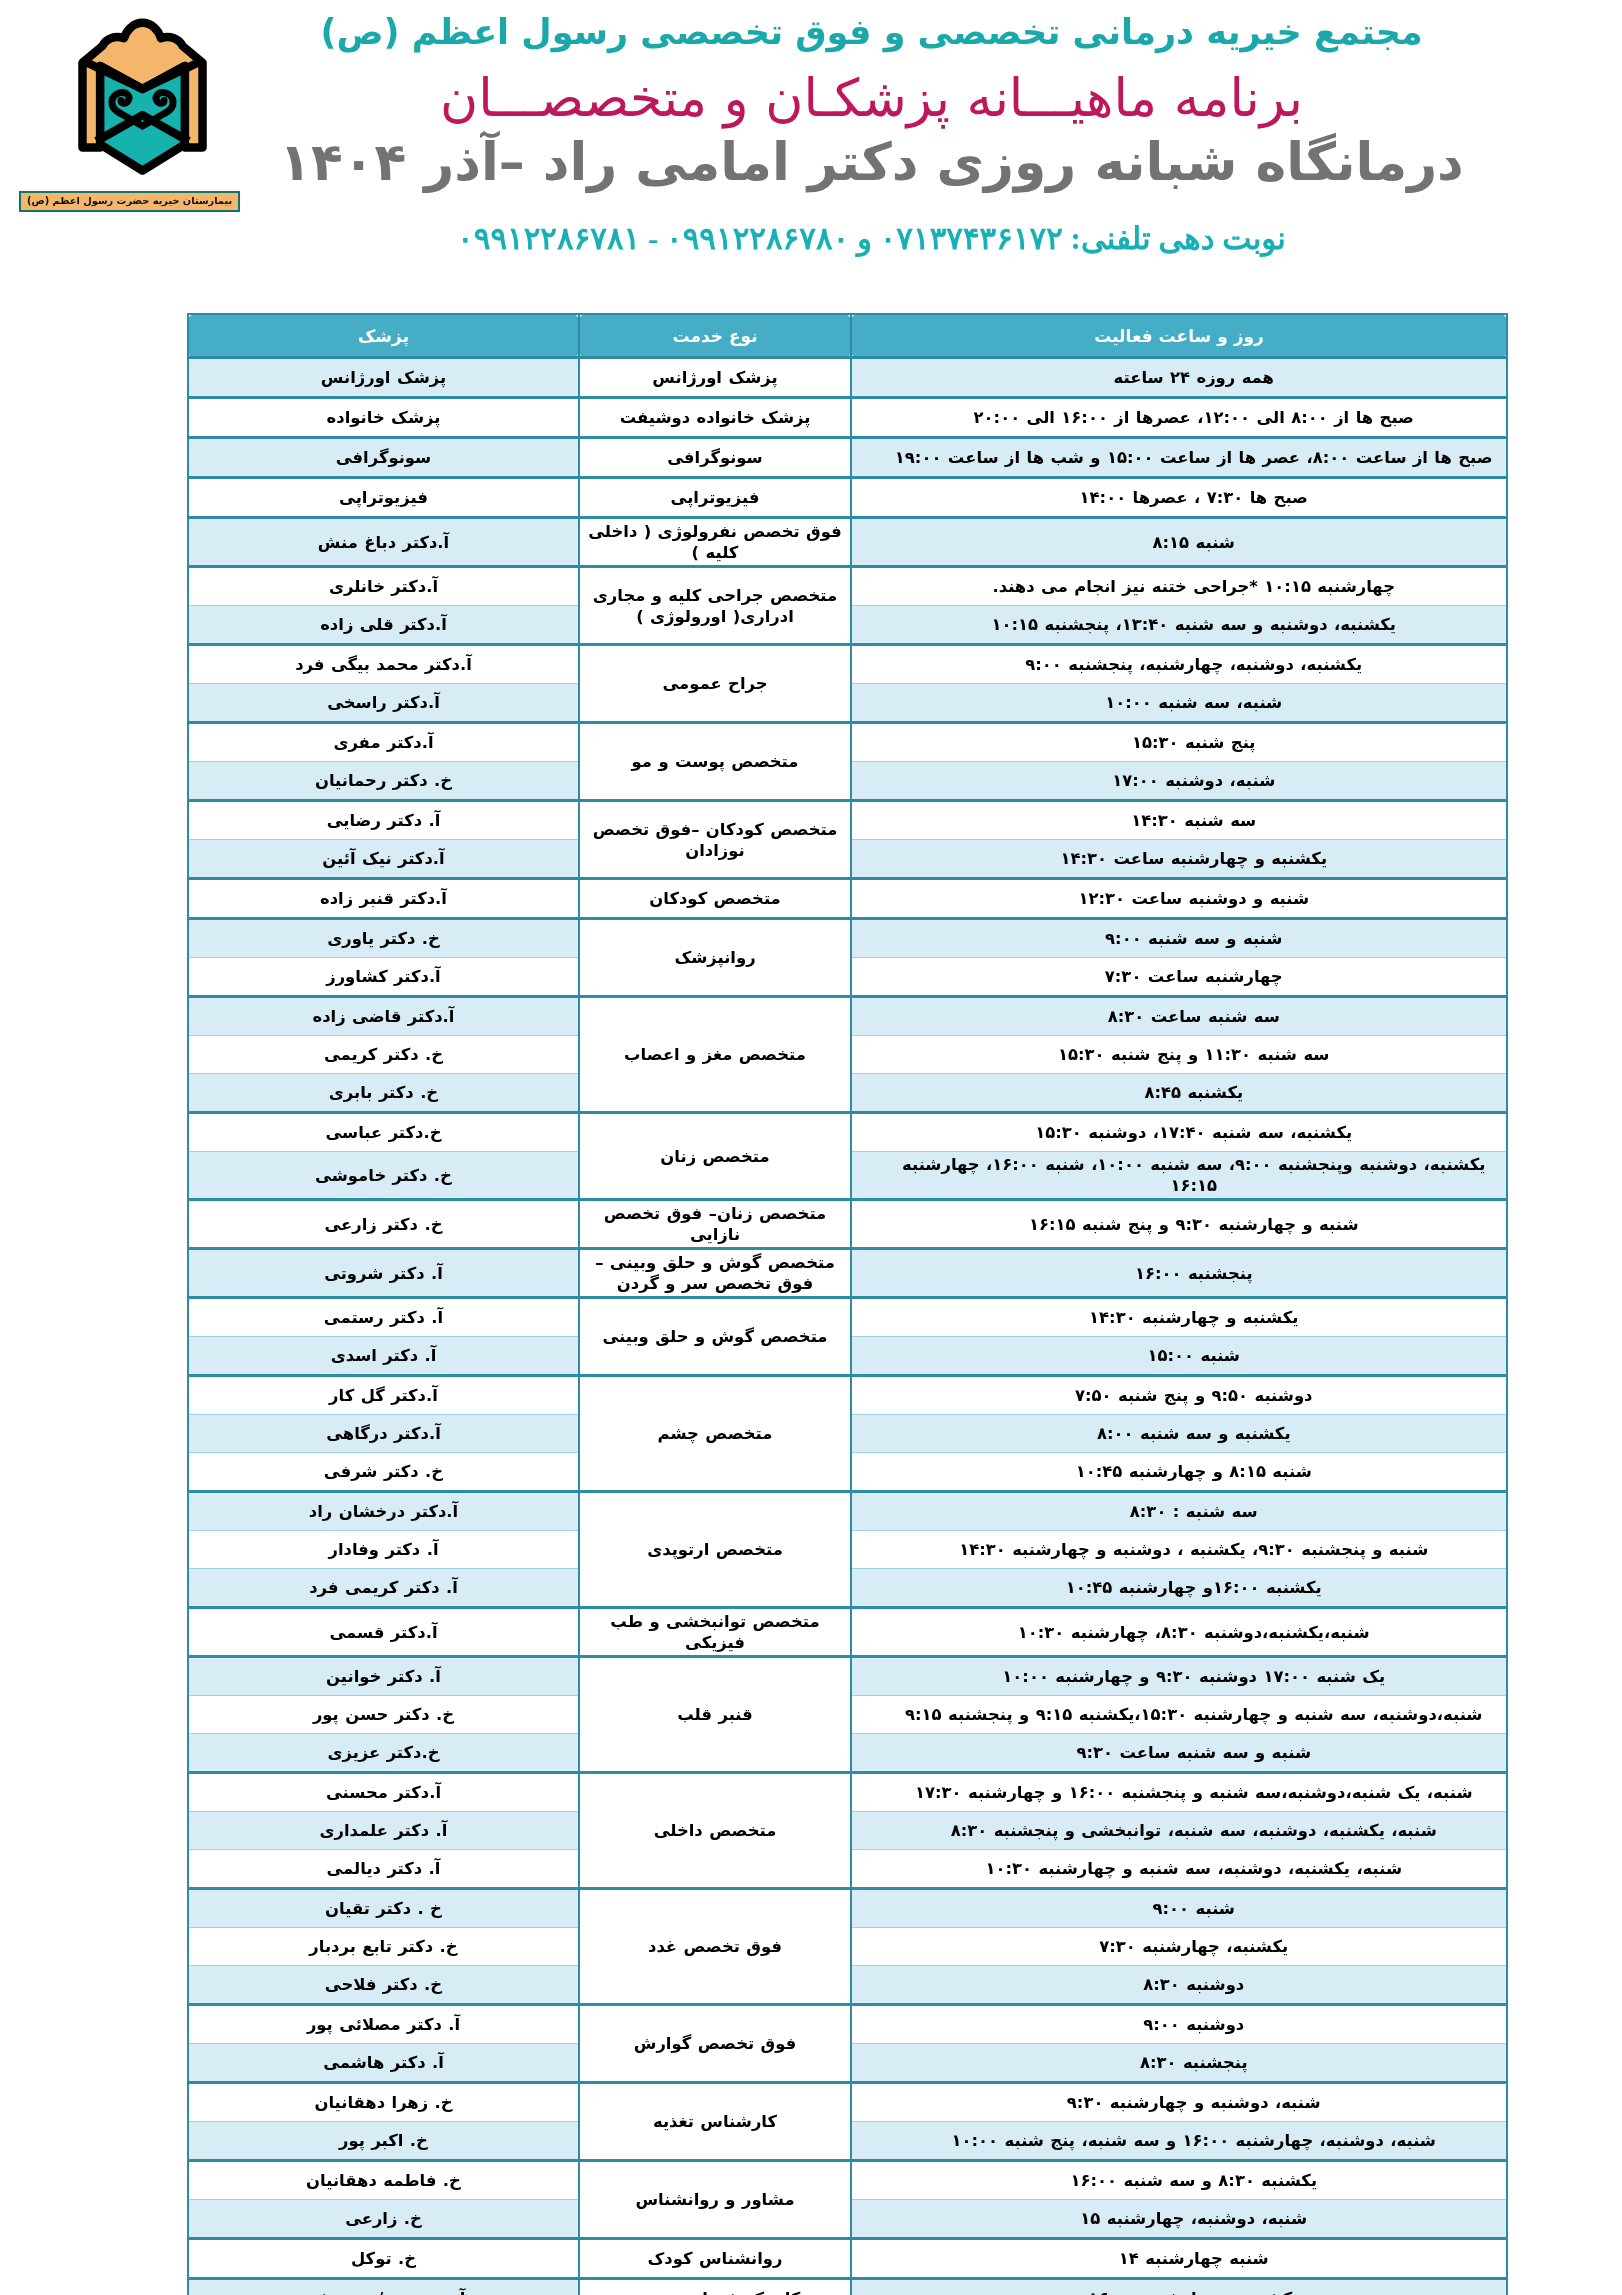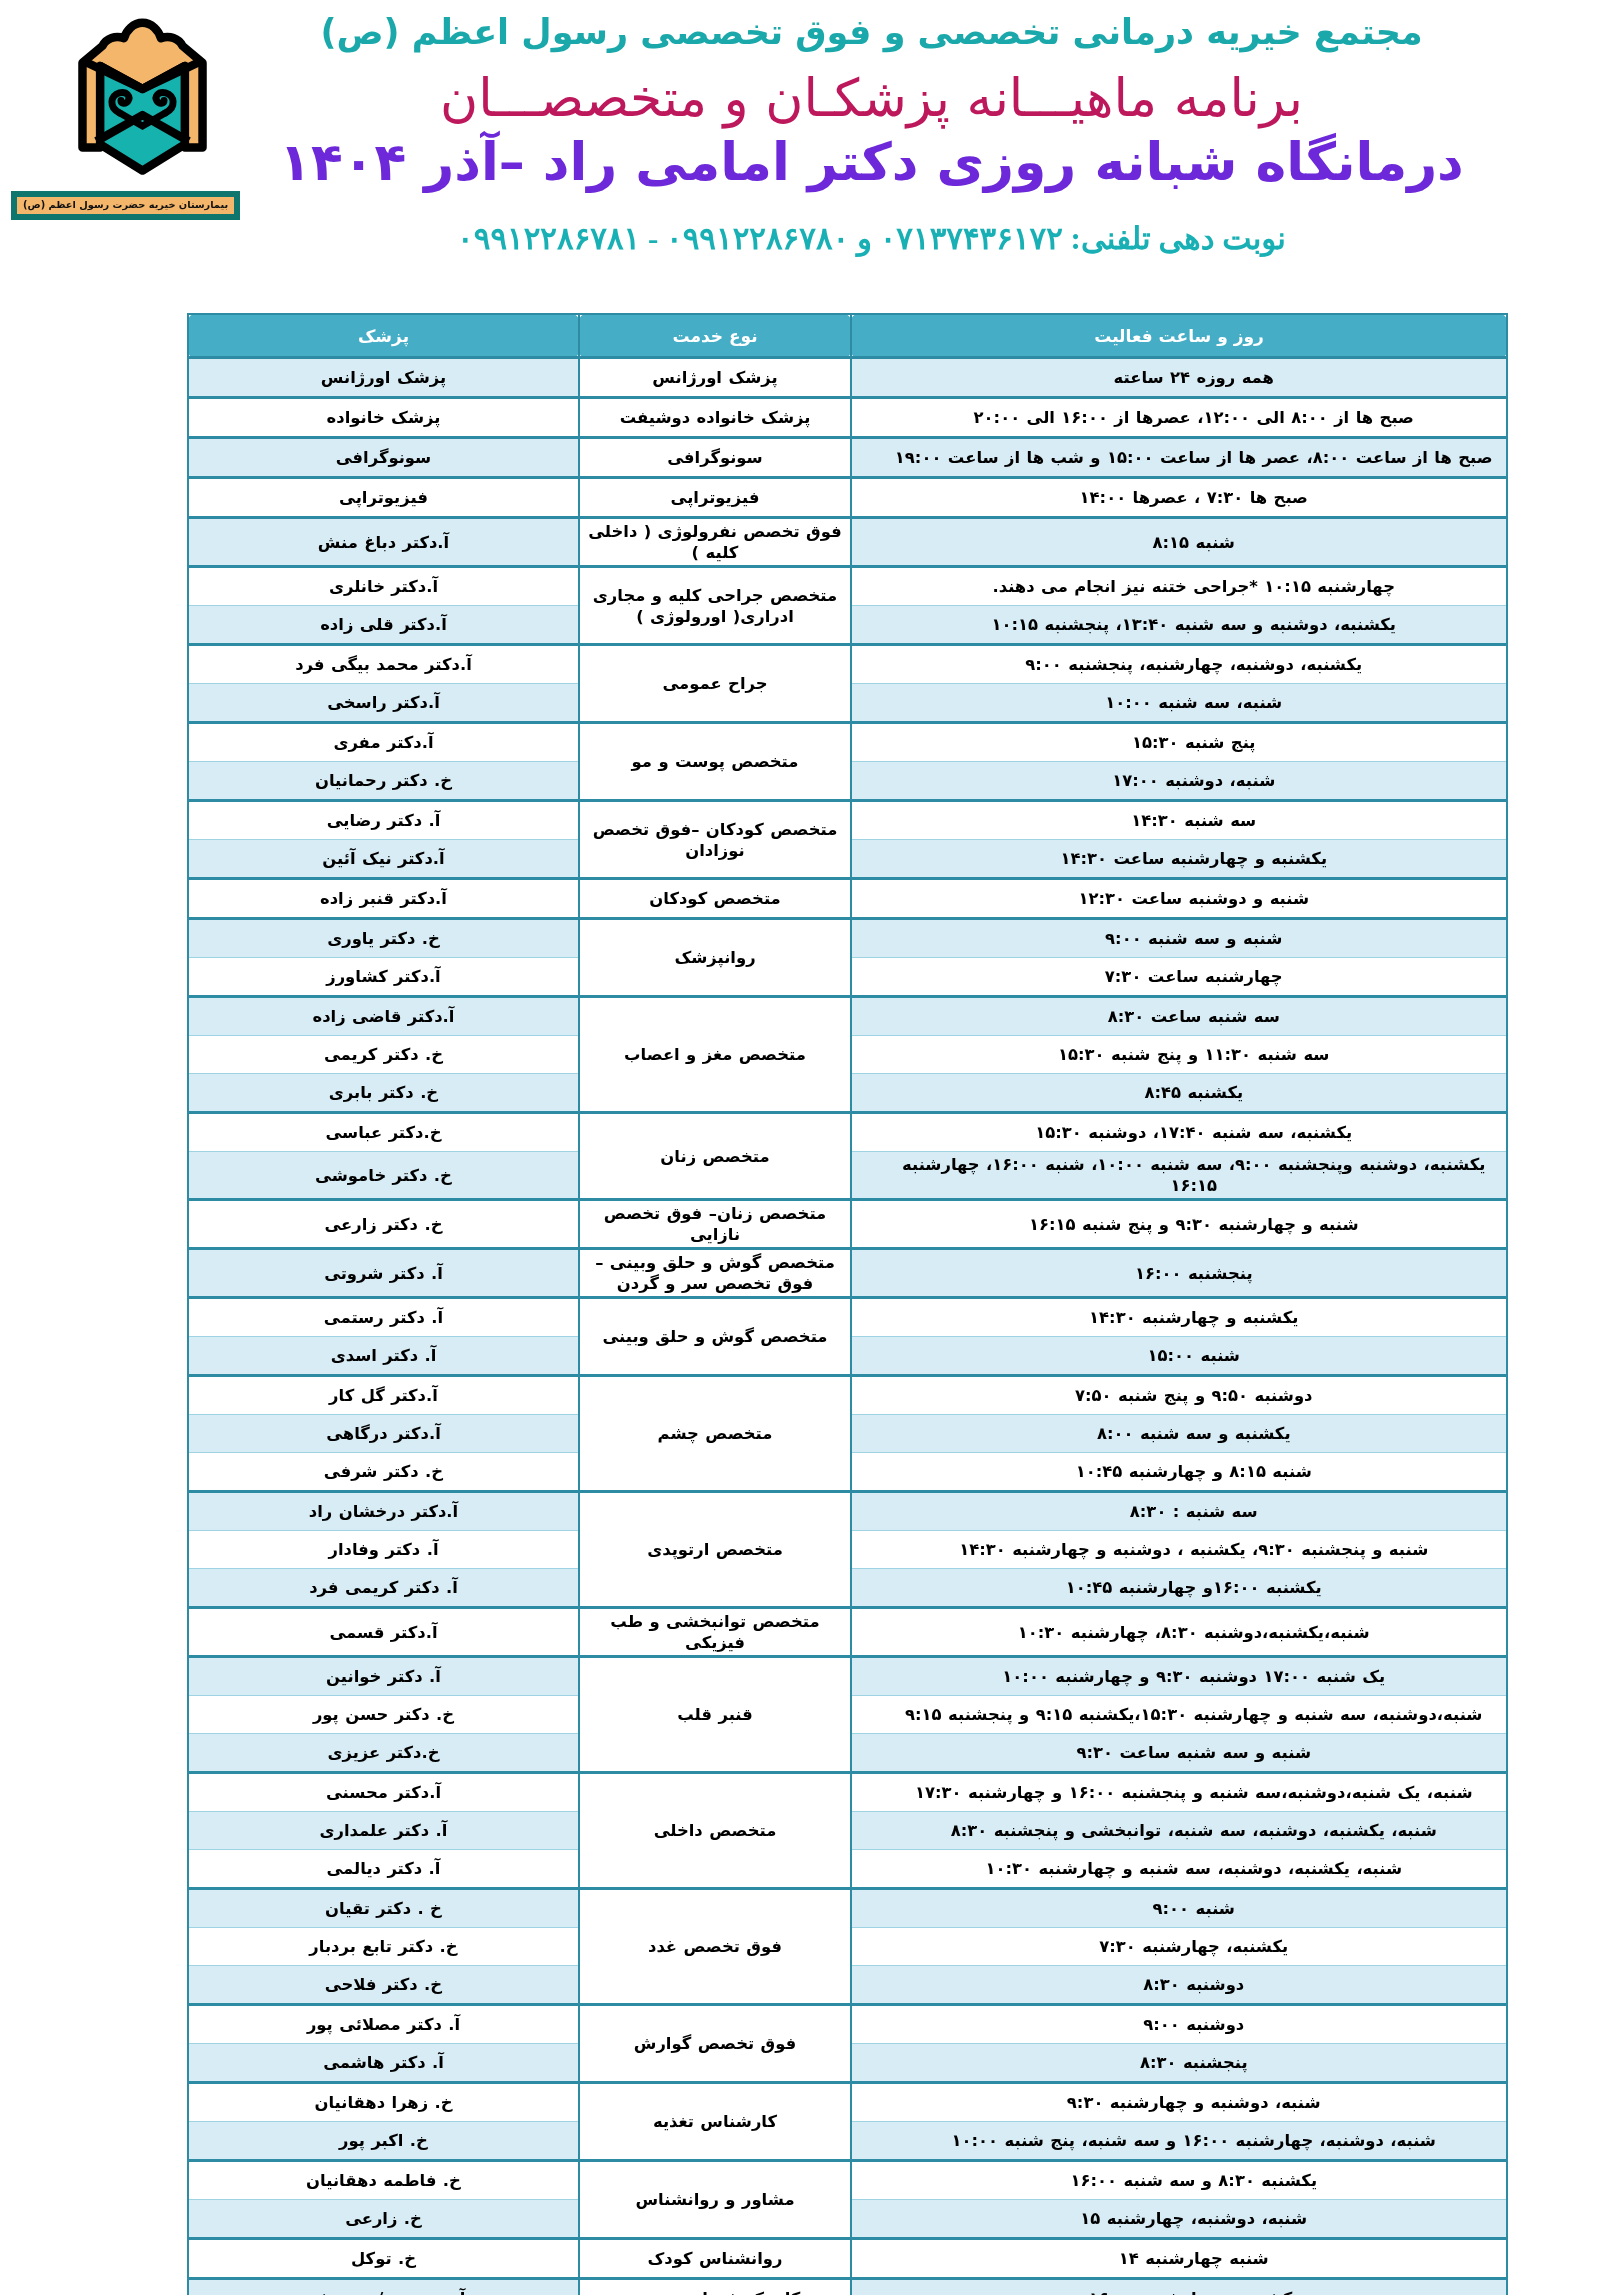--- a/index.html
+++ b/index.html
@@ -42,21 +42,21 @@
   .title-line-2 {
     color: #be185d;
     font-size: 52px;
     font-weight: normal;
     line-height: 1.22;
     letter-spacing: -0.3px;
     white-space: nowrap;
     margin-top: 12px;
   }
   .title-line-3 {
-    color: #6d28d9;
+    color: #737373;
     font-size: 52px;
     font-weight: bold;
     line-height: 1.22;
     letter-spacing: -0.3px;
     white-space: nowrap;
   }
   .phone-line {
     color: #18b0b4;
     font-size: 31px;
     font-weight: bold;
@@ -76,21 +76,21 @@
   }
   .logo-mark {
     width: 157px;
     height: 177px;
     display: block;
     margin: 0 auto;
   }
   .logo-caption {
     display: inline-block;
     background: #f4b66a;
-    border: 6px solid #0f766e;
+    border: 2px solid #0f766e;
     color: #111111;
     font-size: 9.8px;
     font-weight: bold;
     padding: 2px 5.9px 2.6px 5.9px;
     margin-top: 2.6px;
     white-space: nowrap;
     line-height: 1.2;
   }
 
   

